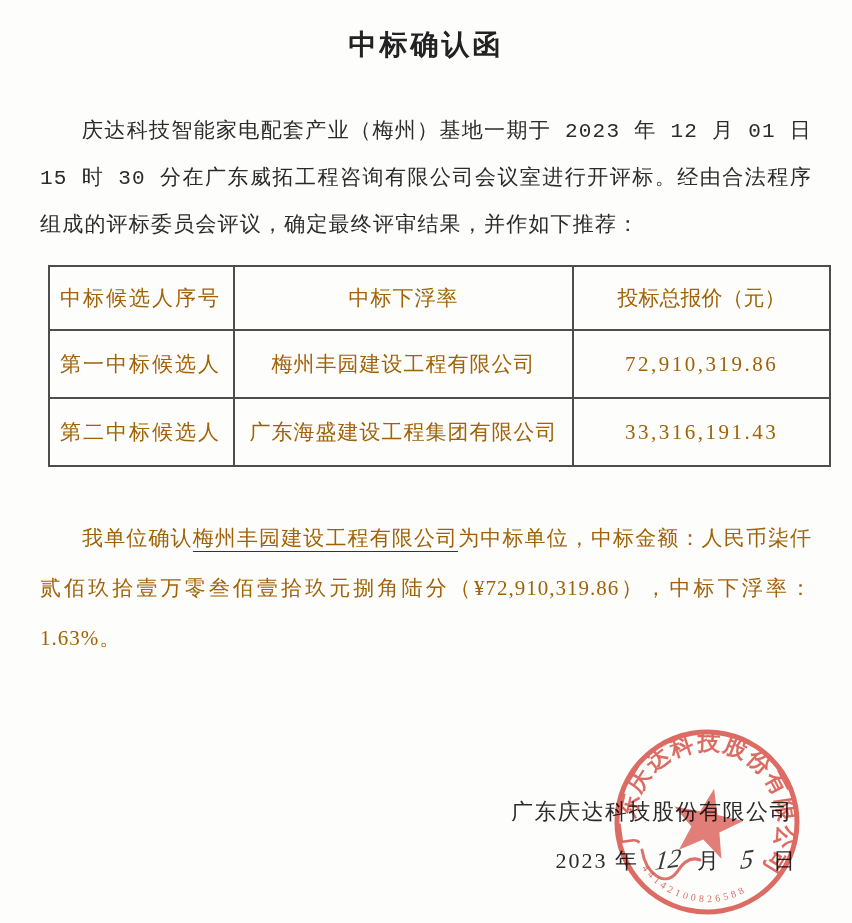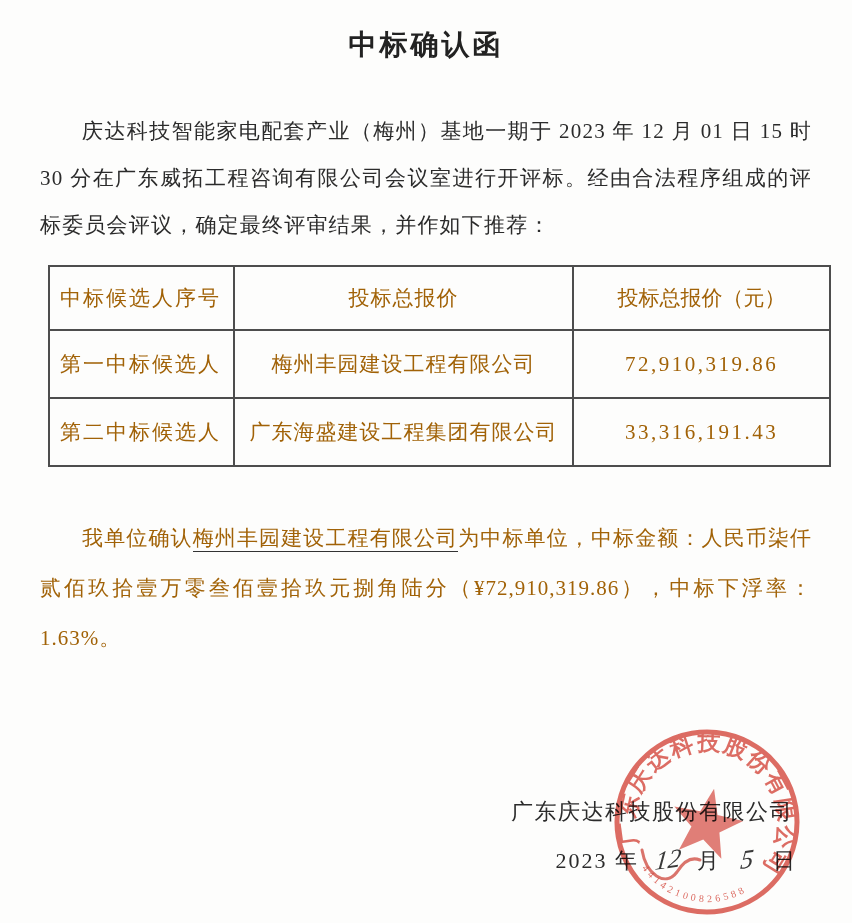--- a/index.html
+++ b/index.html
@@ -21,20 +21,21 @@
     color:#222;
   }
   .intro{
     margin:44px 40px 0 40px;
     font-size:21px;
     line-height:47px;
     letter-spacing:1.2px;
     text-align:justify;
     text-indent:2em;
     color:#2b2b2b;
+    font-family:Liberation Mono, monospace;
   }
   table.bid-table{
     margin:16px 0 0 48px;
     border-collapse:collapse;
     table-layout:fixed;
     width:760px;
     font-size:21px;
     color:#a16207;
   }
   table.bid-table th, table.bid-table td{
@@ -102,21 +103,21 @@
 <div class="page">
 
   <h1 class="doc-title">中标确认函</h1>
 
   <p class="intro">庆达科技智能家电配套产业（梅州）基地一期于 2023 年 12 月 01 日 15 时 30 分在广东威拓工程咨询有限公司会议室进行开评标。经由合法程序组成的评标委员会评议，确定最终评审结果，并作如下推荐：</p>
 
   <table class="bid-table">
     <thead>
       <tr>
         <th class="col-rank">中标候选人序号</th>
-        <th class="col-company">投标总报价</th>
+        <th class="col-company">中标下浮率</th>
         <th class="col-price">投标总报价（元）</th>
       </tr>
     </thead>
     <tbody>
       <tr>
         <td class="col-rank">第一中标候选人</td>
         <td class="col-company">梅州丰园建设工程有限公司</td>
         <td class="col-price price-num">72,910,319.86</td>
       </tr>
       <tr>

